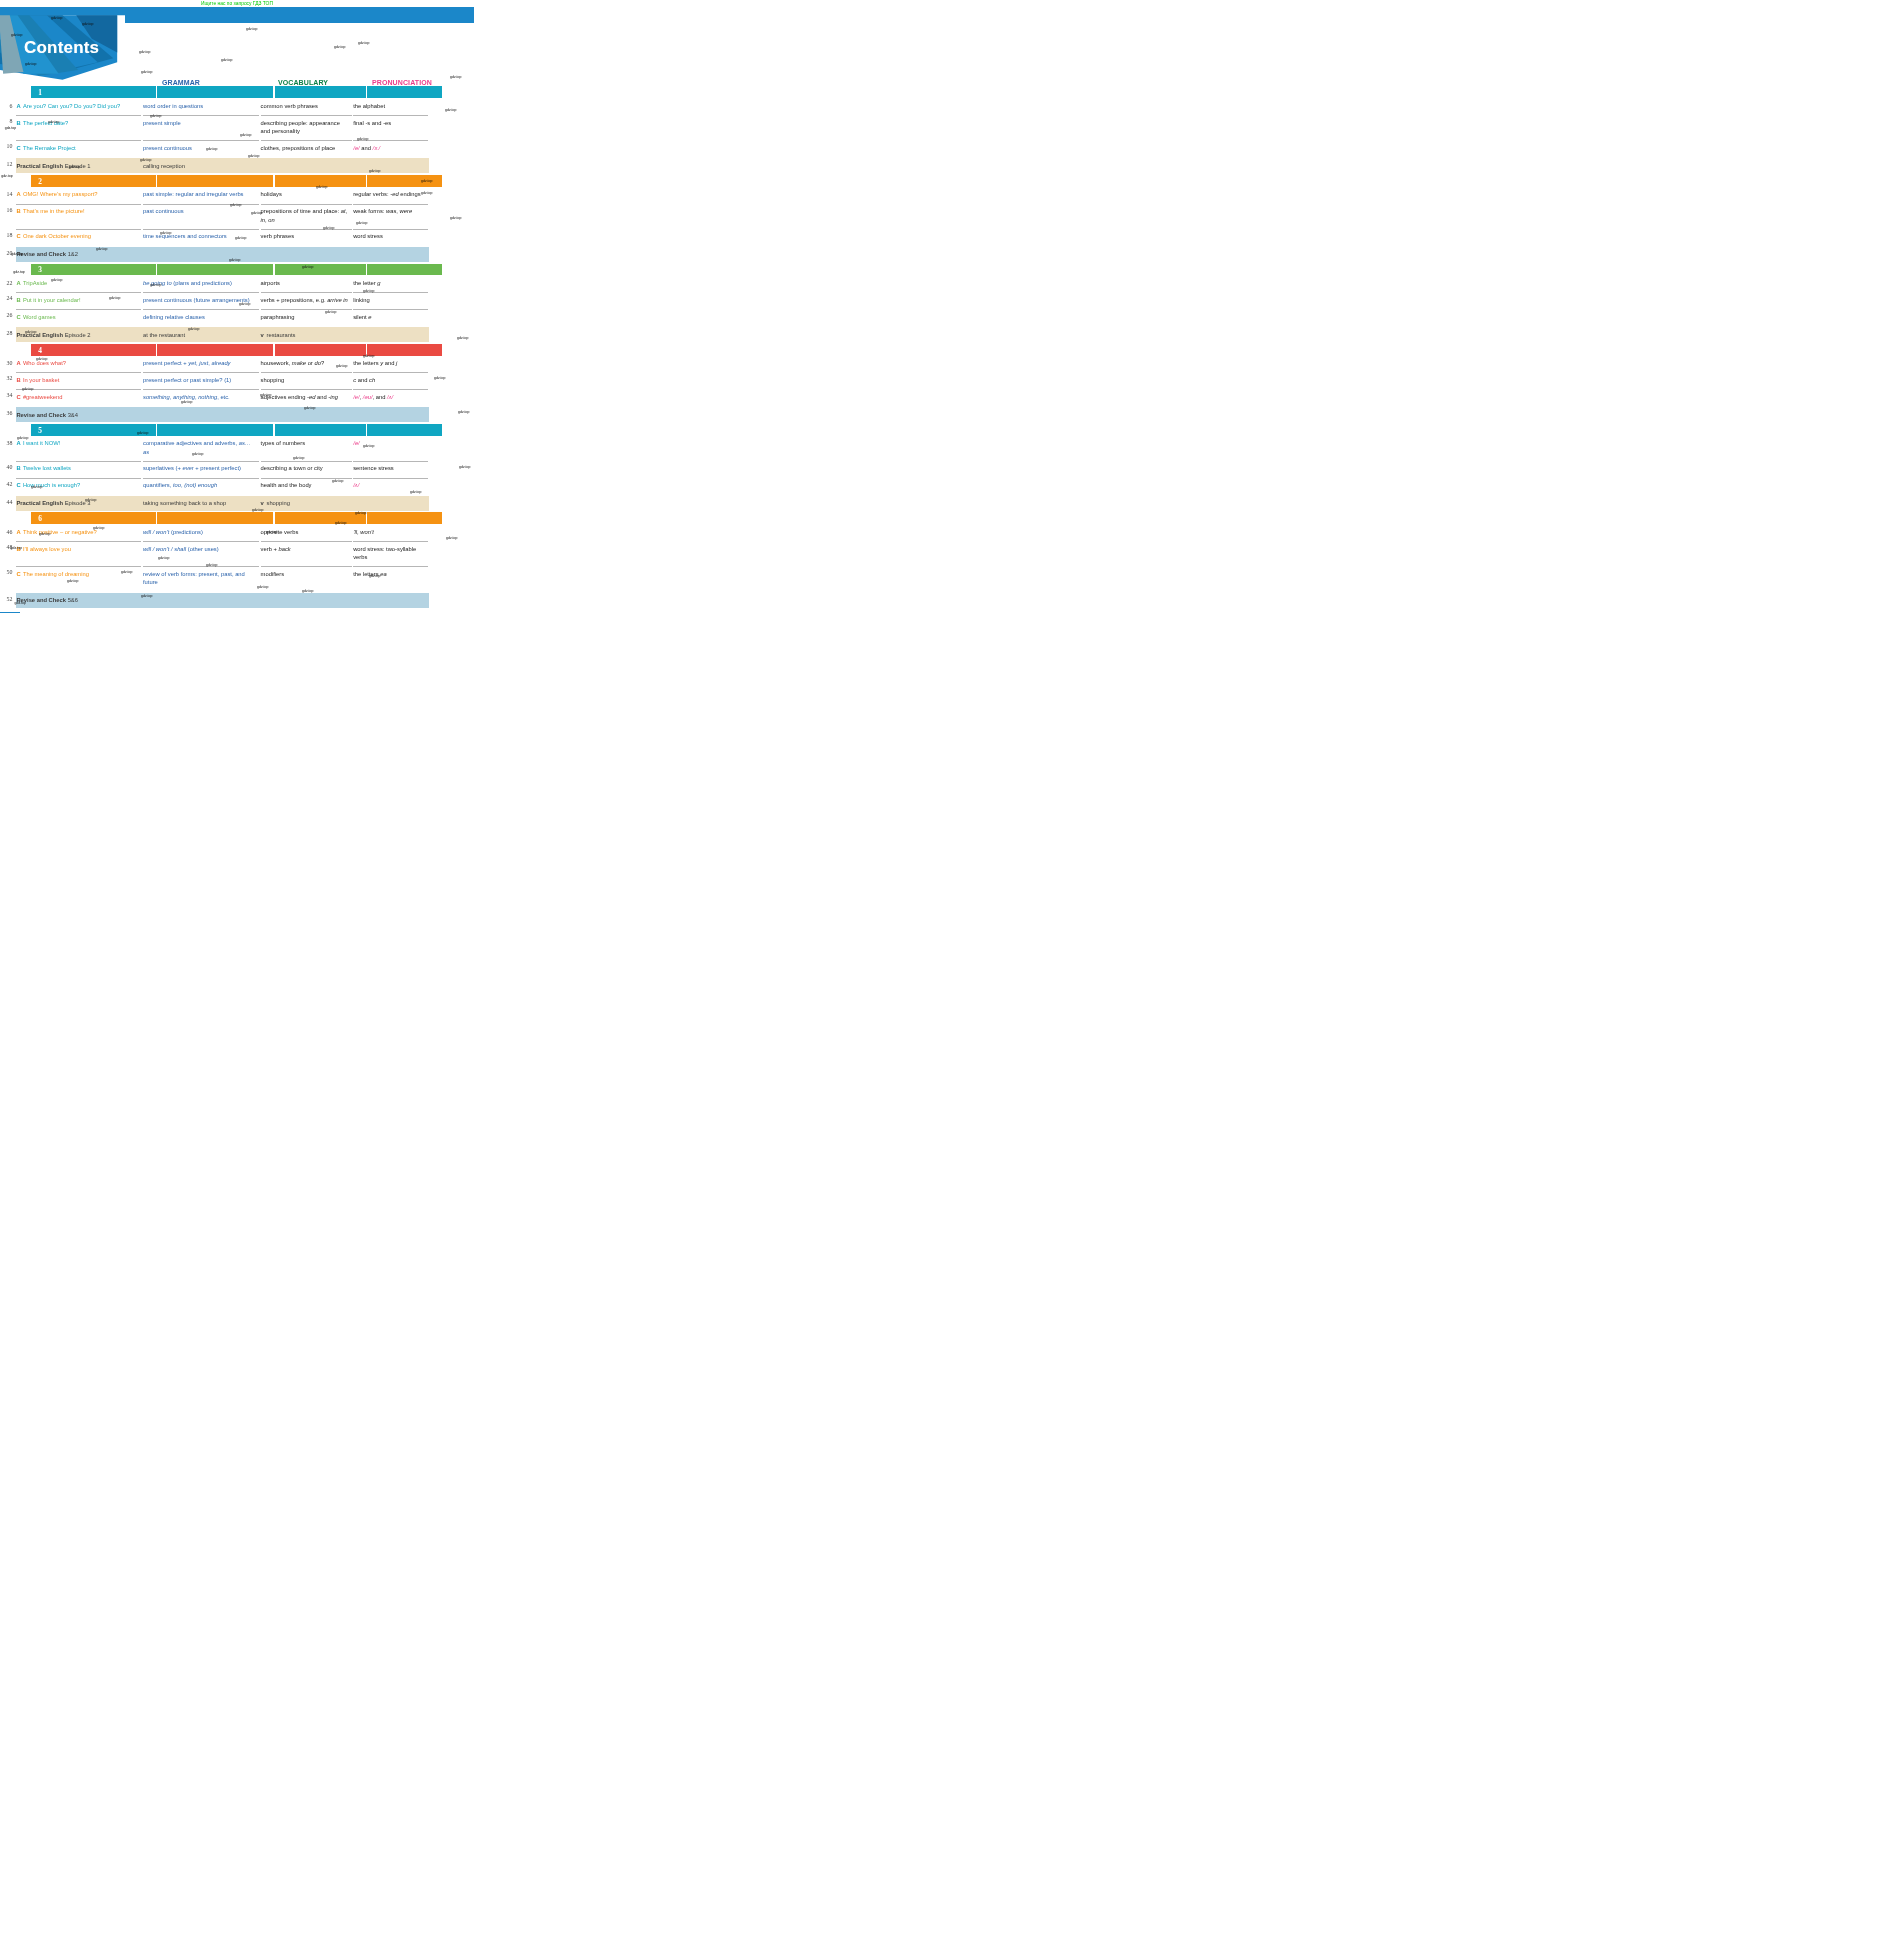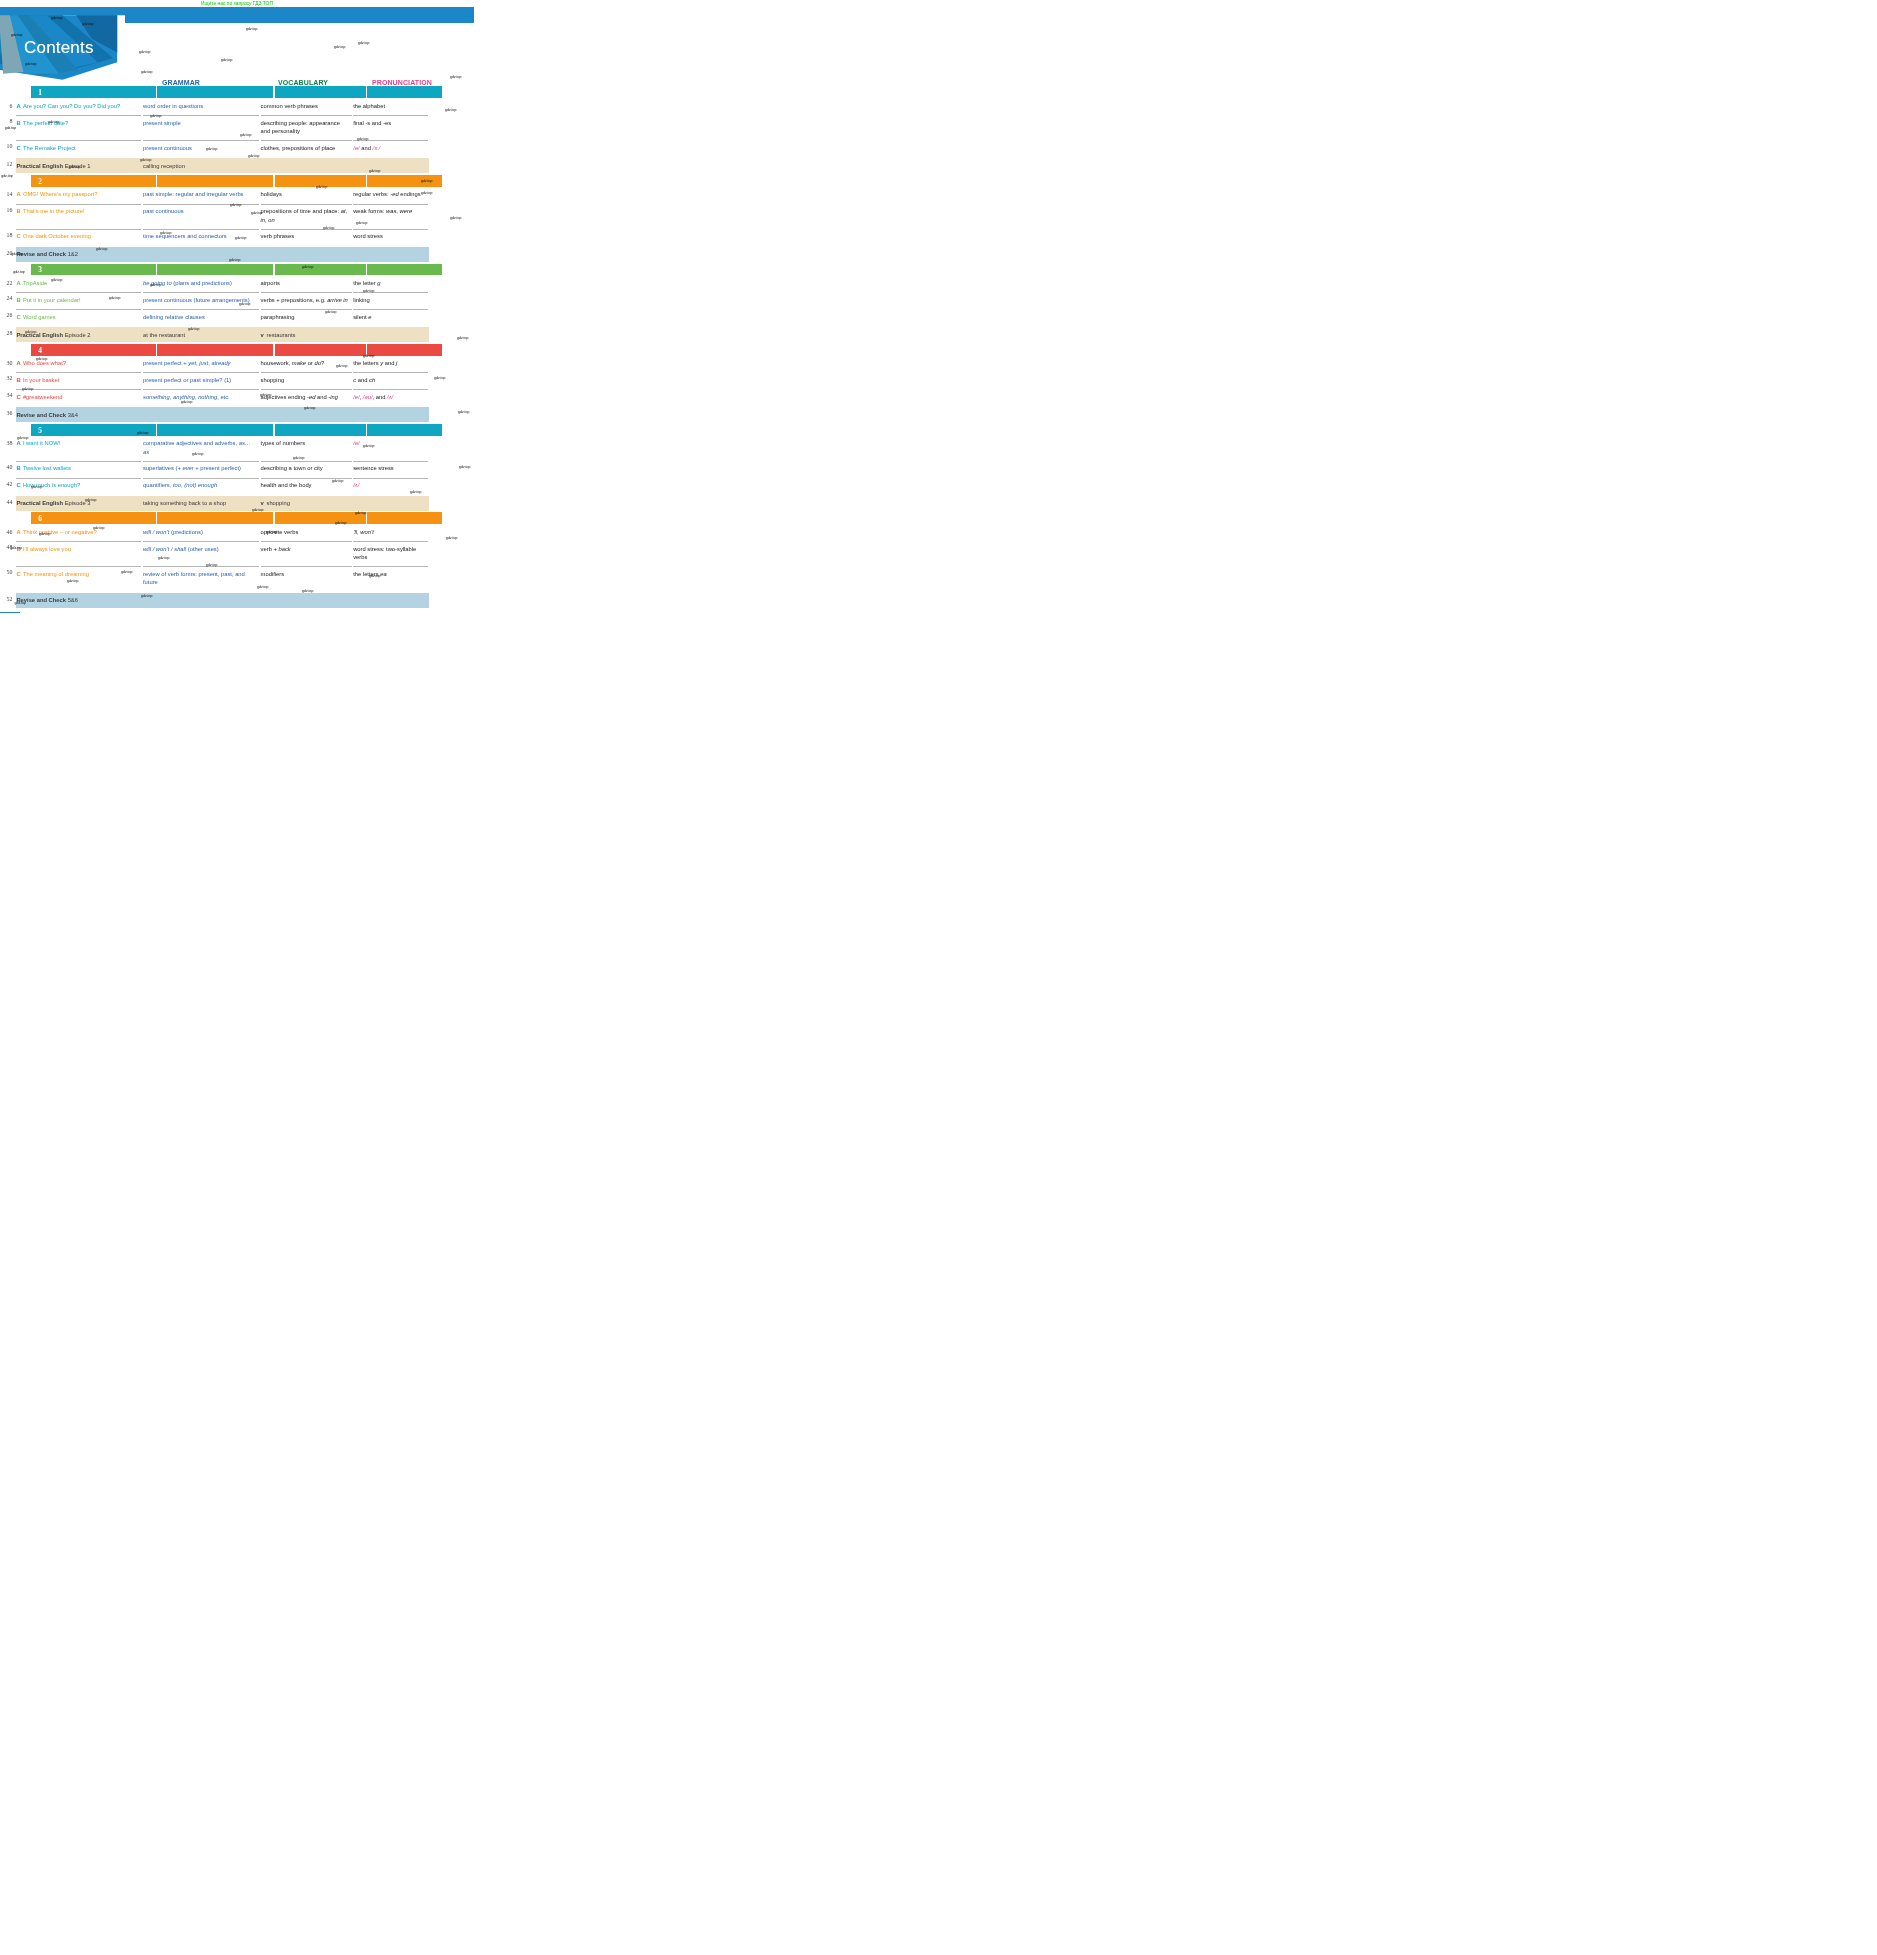--- a/index.html
+++ b/index.html
@@ -43,21 +43,21 @@
   .header .fanwrap{
     position:absolute;left:0;top:7.8px;width:125px;height:65px;overflow:hidden;
   }
   .header svg{display:block;}
   .header .title{
     position:absolute;
     left:24px;top:30.5px;
     font-size:17px;
     color:#ffffff;
     font-family:"Liberation Sans", sans-serif;
-    font-weight:400;
+    font-weight:700;
     letter-spacing:0.2px;
     text-shadow:0 0 0.8px rgba(255,255,255,.45);
   }
 
   
   .colheads{
     position:relative;
     height:14px;
   }
   .colheads span{

